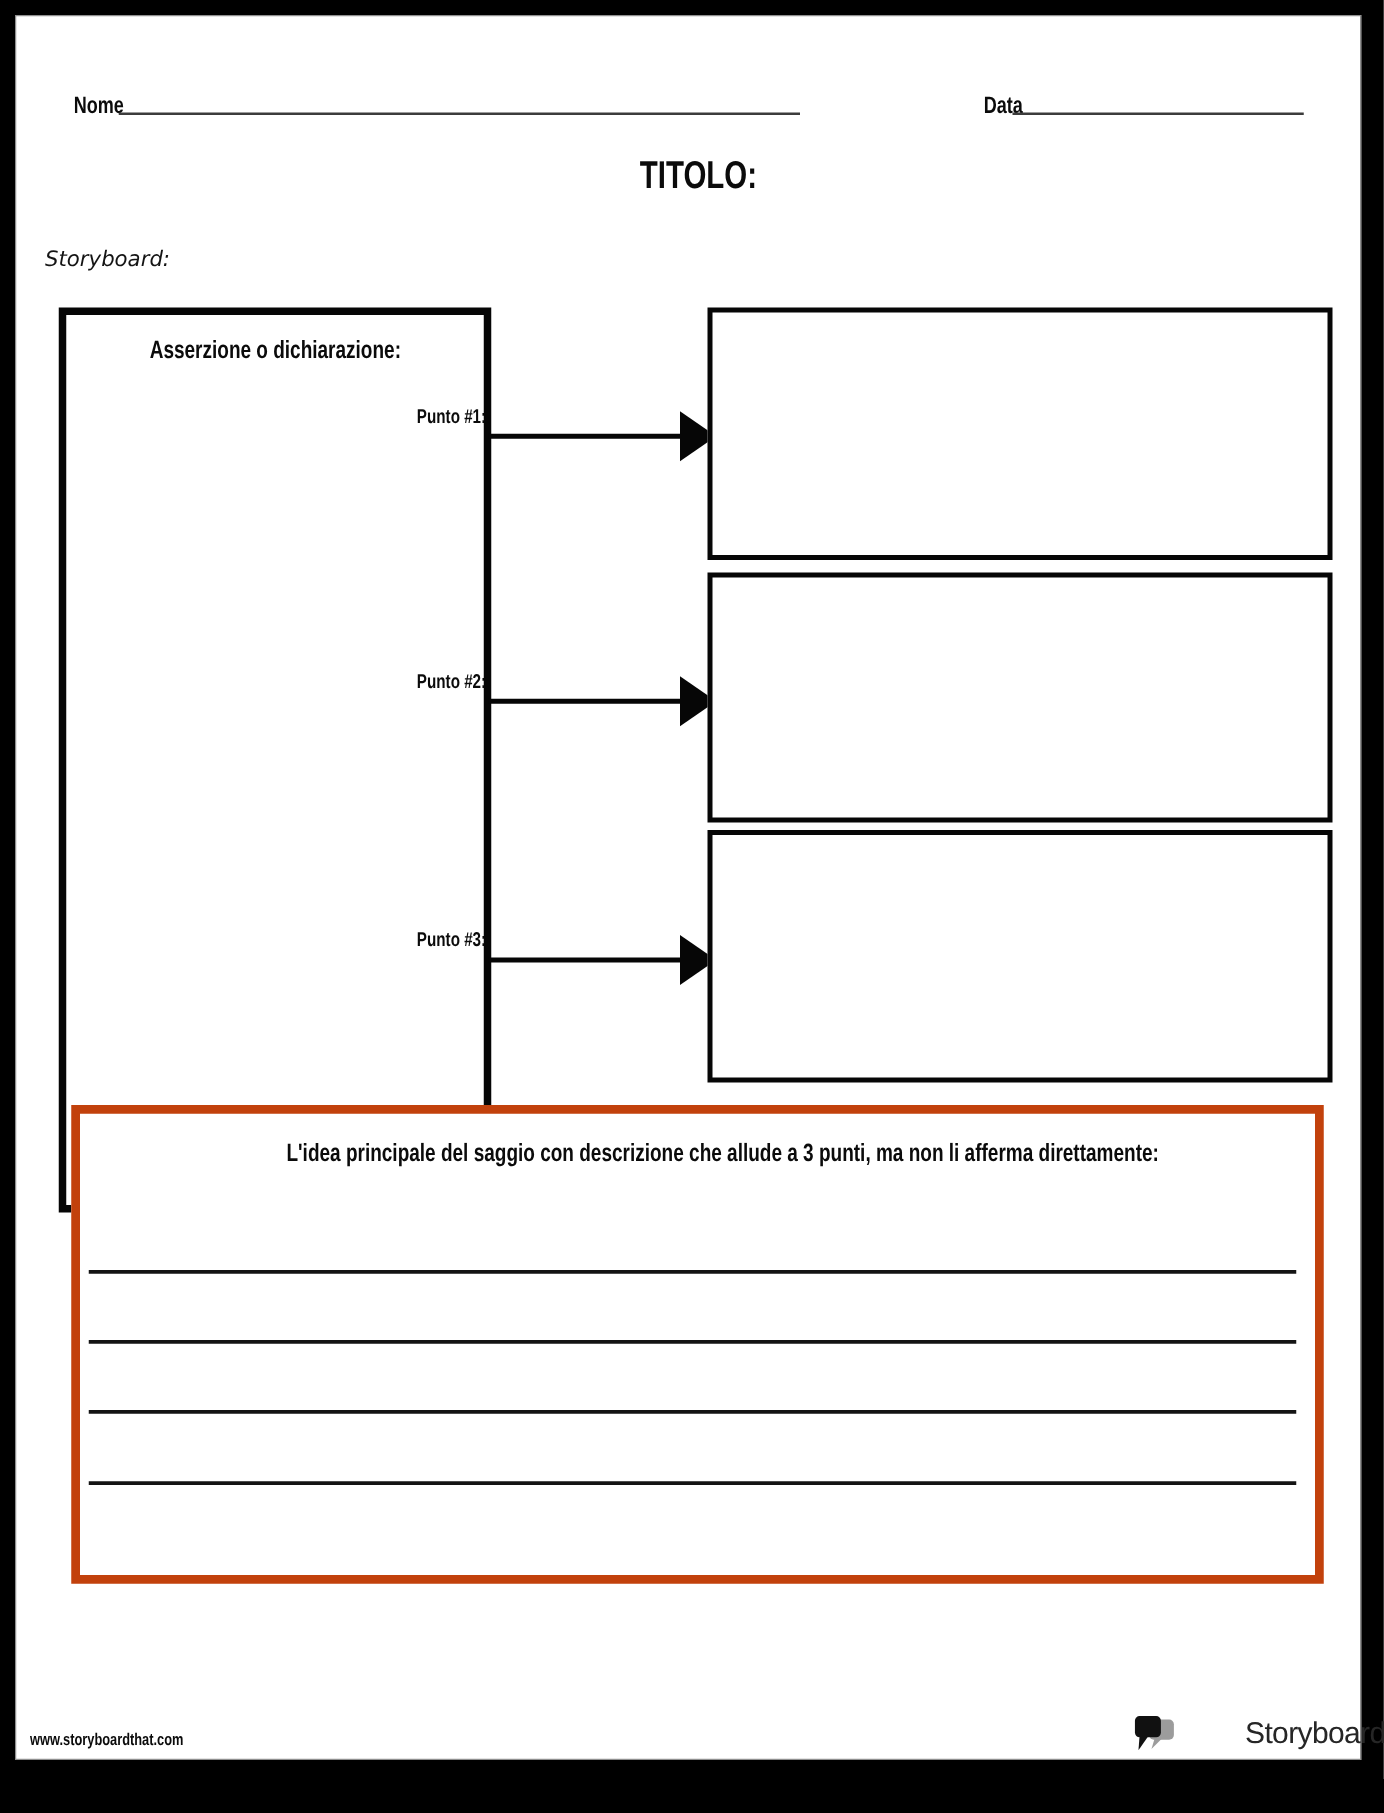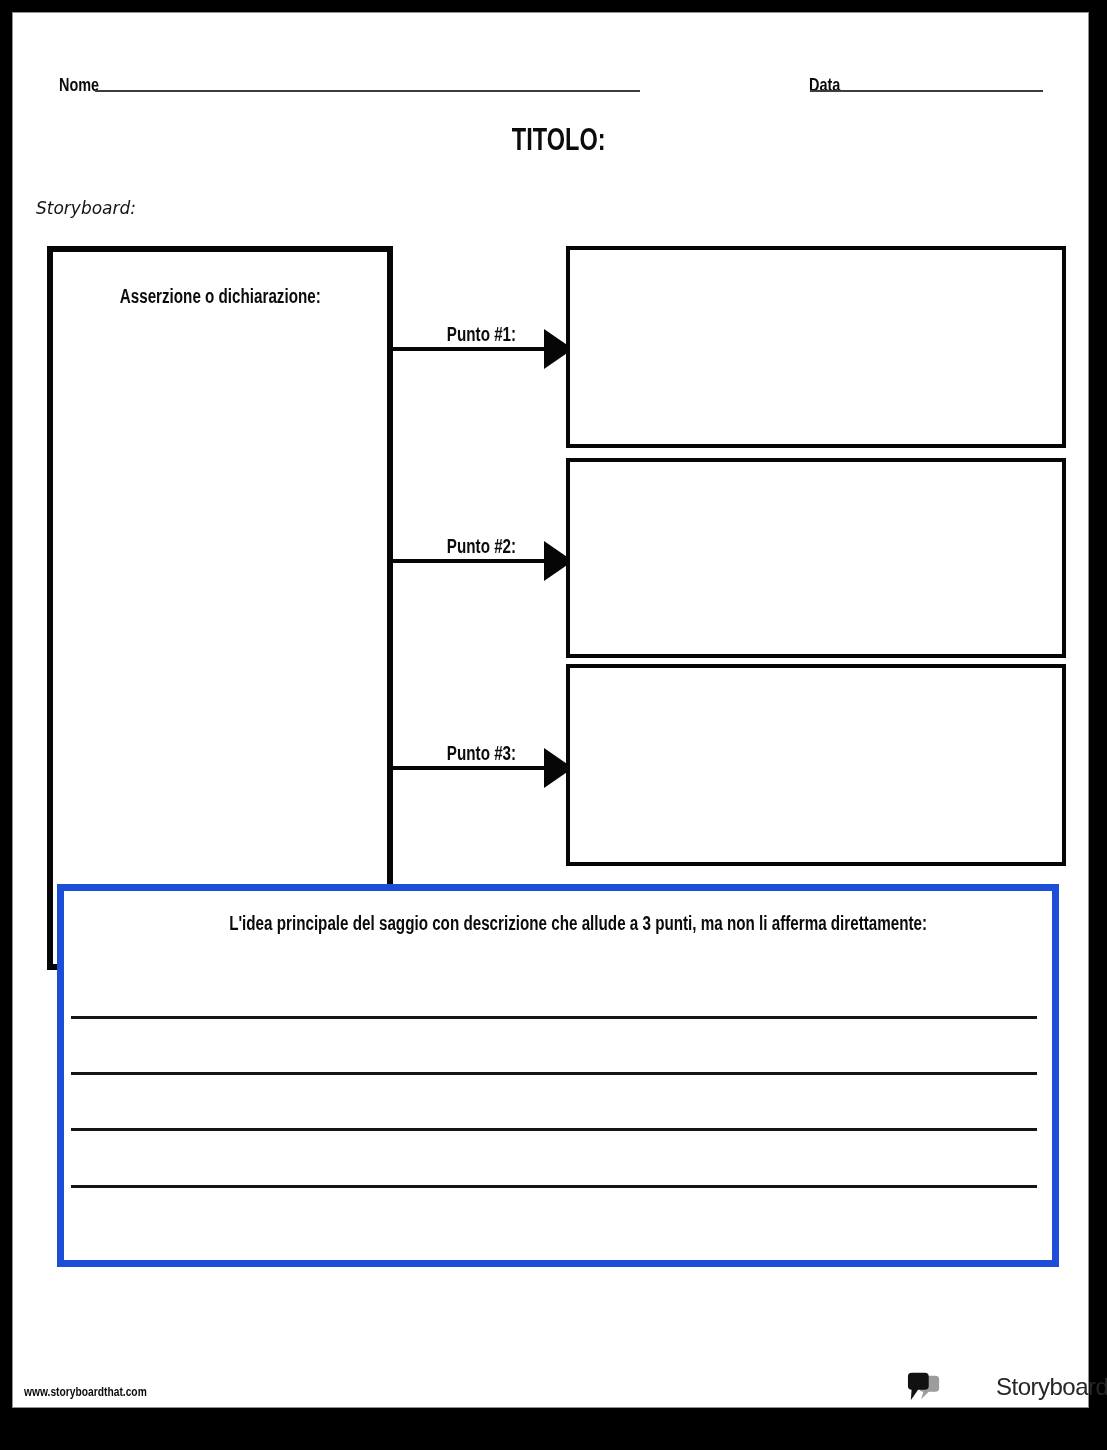--- a/index.html
+++ b/index.html
@@ -15,50 +15,50 @@
   .abs{position:absolute;}
   .bold{font-weight:bold;color:#0b0b0b;}
   
   .cond{display:inline-block;transform:scaleX(0.76);white-space:nowrap;}
   .o-left{transform-origin:0 50%;}
   .o-center{transform-origin:50% 50%;}
   .o-right{transform-origin:100% 50%;}
 
   .name-label,.date-label{top:60px;font-size:19px;line-height:24px;margin-left:16px;}
   .name-label{left:30px;}
-  .date-label{left:780px;}
+  .date-label{left:758px;}
   .fill-line{height:23px;top:56px;border-bottom:2px solid #3c3c3c;}
   .name-line{left:82px;width:545px;}
   .date-line{left:797px;width:233px;}
 
   .page-title{left:16px;right:0;top:110px;text-align:center;font-size:31px;line-height:34px;}
   .directions{left:23px;top:184px;font-size:17px;line-height:22px;font-style:italic;color:#141414;font-family:"DejaVu Sans",sans-serif;}
 
-  .claim-box{left:34px;top:233px;width:346px;height:724px;border:6px solid #060606;background:#fff;padding-top:32px;text-align:center;}
+  .claim-box{left:34px;top:233px;width:346px;height:724px;border:6px solid #060606;background:#fff;padding-top:16px;text-align:center;}
   .claim-heading{font-size:20px;line-height:24px;}
 
   .point-box{left:553px;width:500px;border:4px solid #060606;background:#fff;}
   .point-box-1{top:233px;height:202px;}
   .point-box-2{top:445px;height:200px;}
   .point-box-3{top:651px;height:202px;}
 
   .arrow-line{left:378px;width:153px;height:4px;background:#060606;}
   .arrow-line-1{top:334px;}
   .arrow-line-2{top:546px;}
   .arrow-line-3{top:753px;}
   .arrow-head{width:0;height:0;border-top:20px solid transparent;border-bottom:20px solid transparent;border-left:29px solid #060606;left:531px;}
   .arrow-head-1{top:316px;}
   .arrow-head-2{top:528px;}
   .arrow-head-3{top:735px;}
-  .point-label{left:303px;width:200px;text-align:right;font-size:20px;line-height:26px;text-decoration:underline;}
+  .point-label{left:303px;width:200px;text-align:left;font-size:16px;line-height:26px;text-decoration:underline;}
   .point-label-1{top:308px;}
   .point-label-2{top:520px;}
   .point-label-3{top:727px;}
 
-  .main-box{left:44px;top:871px;width:1002px;height:383px;border:7px solid #1d4ed8;background:#fff;padding-top:20px;text-align:center;padding-left:40px;}
+  .main-box{left:44px;top:871px;width:1002px;height:383px;border:7px solid #c2410c;background:#fff;padding-top:20px;text-align:center;padding-left:40px;}
   .main-heading{font-size:20px;line-height:24px;}
   .write-line{position:absolute;left:7px;width:966px;height:3px;background:#141414;}
 
   .footer-url{left:11px;top:1370px;font-size:13.5px;line-height:18px;}
   .logo{left:894px;top:1357px;height:34px;display:flex;align-items:center;gap:48px;}
   .logo-text{font-size:24px;letter-spacing:-0.5px;margin-left:7px;line-height:34px;}
   .logo-primary{color:#262626;}
   .logo-secondary{color:#a3a3a3;}
 </style>
 </head>

